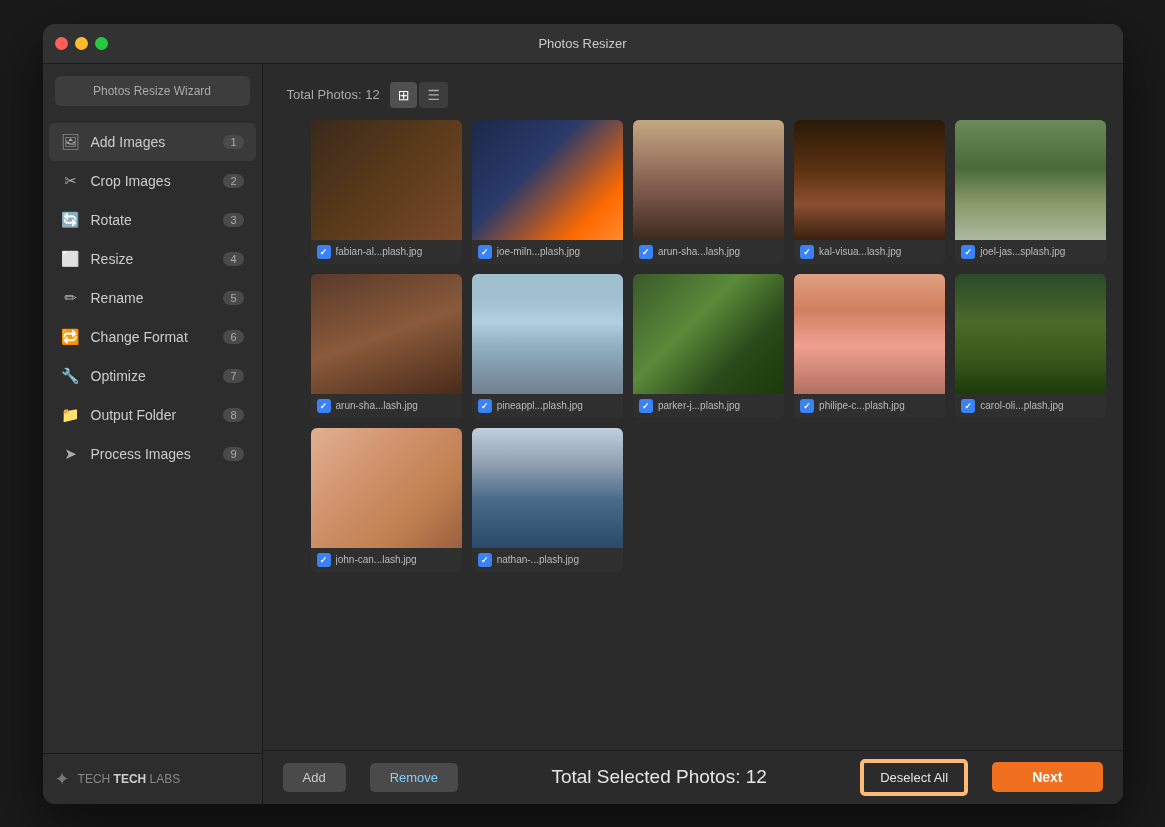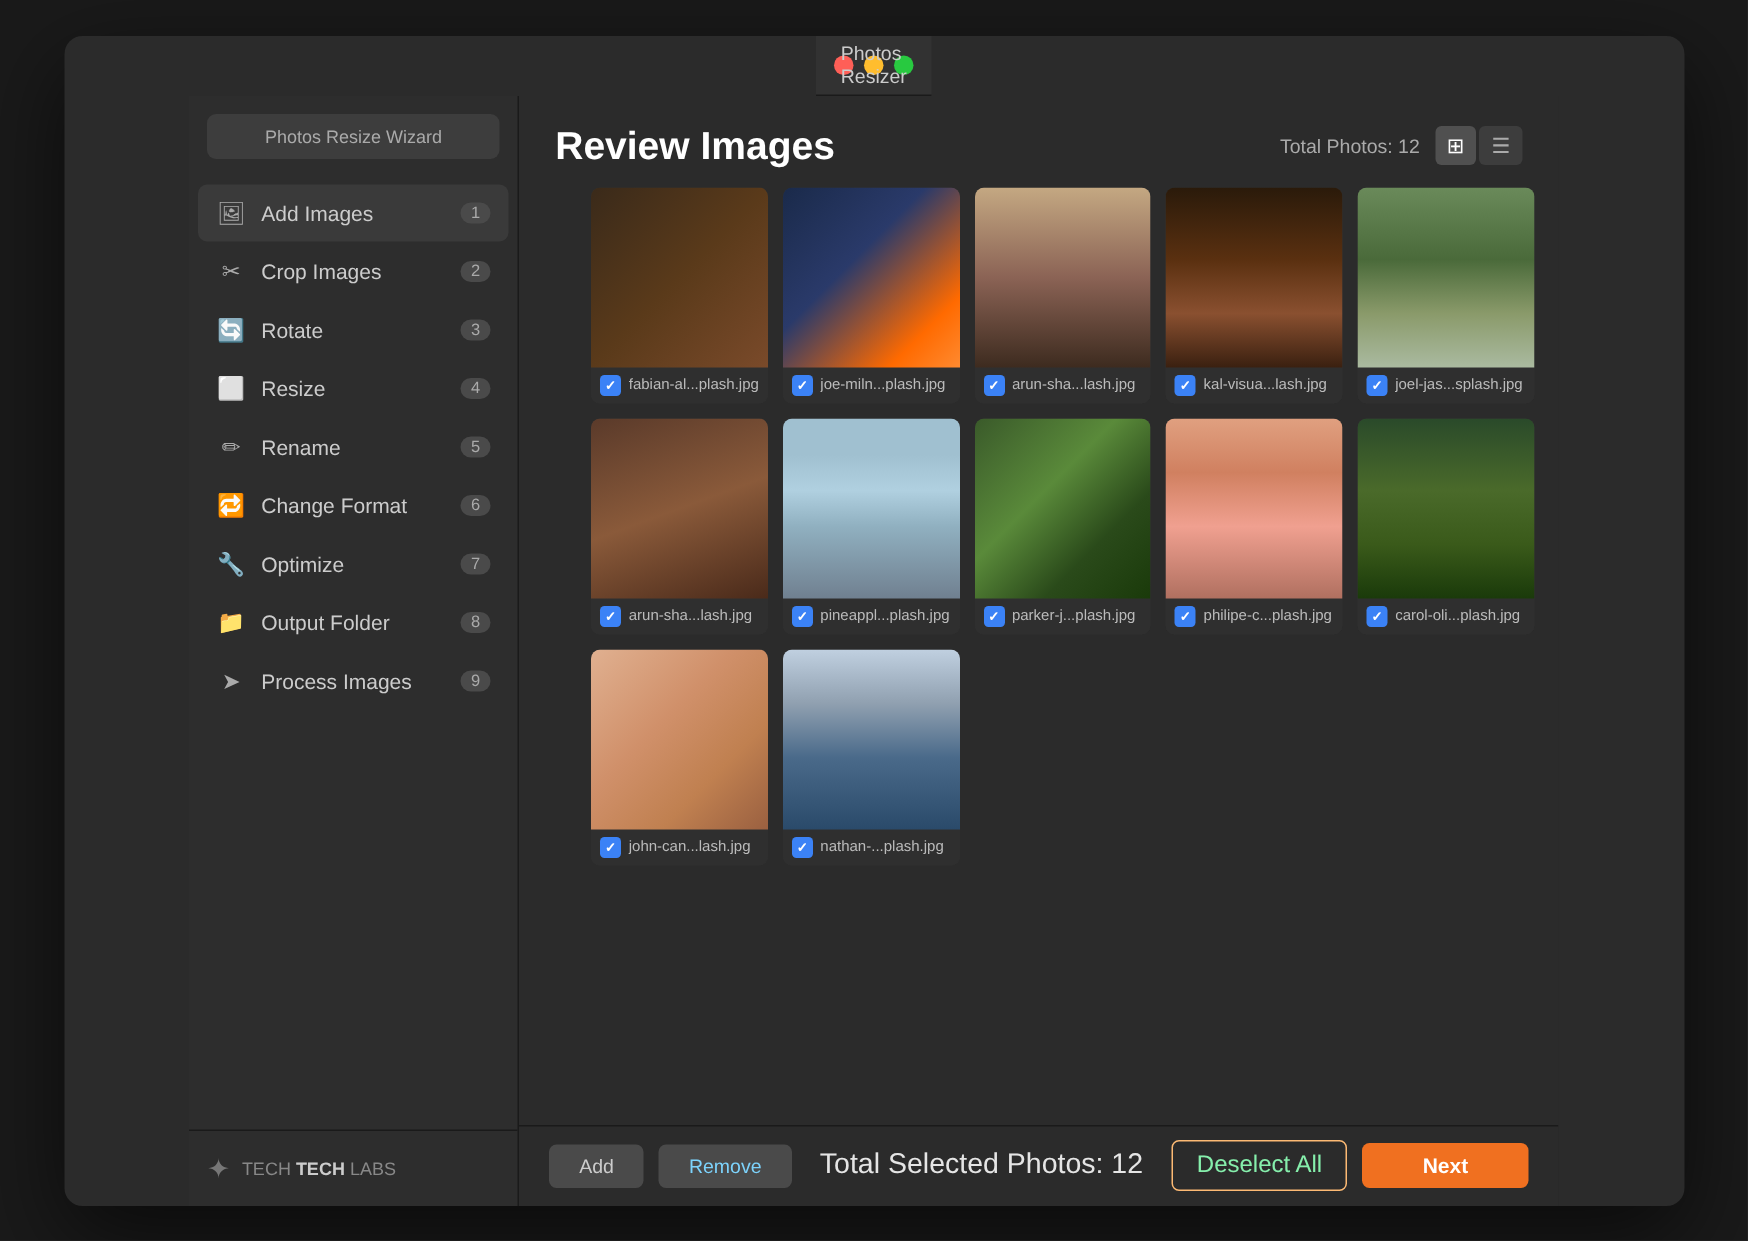--- a/index.html
+++ b/index.html
@@ -13,21 +13,20 @@
     }
     .window {
       width: 1080px;
       height: 780px;
       background: #2b2b2b;
       border-radius: 12px;
       overflow: hidden;
       display: flex;
       flex-direction: column;
       box-shadow: 0 20px 60px rgba(0,0,0,0.6);
-      align-items: center;
     }
     .titlebar {
       background: #323232;
       height: 40px;
       display: flex;
       align-items: center;
       padding: 0 12px;
       border-bottom: 1px solid #1a1a1a;
       flex-shrink: 0;
       position: relative;
@@ -226,21 +225,21 @@
       text-overflow: ellipsis;
       white-space: nowrap;
     }
     .bottom-bar {
       height: 54px;
       background: #2b2b2b;
       border-top: 1px solid #1a1a1a;
       display: flex;
       align-items: center;
       padding: 0 20px;
-      gap: 10px;
+      gap: 24px;
       flex-shrink: 0;
     }
     .btn-add, .btn-remove {
       padding: 7px 20px;
       border-radius: 5px;
       border: none;
       font-size: 13px;
       cursor: pointer;
     }
     .btn-add {
@@ -253,24 +252,24 @@
     }
     .selected-info {
       flex: 1;
       text-align: center;
       color: #e5e5e5;
       font-size: 19px;
     }
     .btn-deselect {
       padding: 7px 16px;
       border-radius: 5px;
-      border: 1px solid #fdba74;
+      border: 4px solid #fdba74;
       background: transparent;
-      color: #86efac;
-      font-size: 16px;
+      color: #e5e5e5;
+      font-size: 13px;
       cursor: pointer;
     }
     .btn-next {
       padding: 7px 40px;
       border-radius: 5px;
       border: none;
       background: #f07020;
       color: #fff;
       font-size: 14px;
       font-weight: 600;
@@ -368,21 +367,20 @@
       <div class="sidebar-logo">
         <span class="logo-icon">✦</span>
         <span>
           <span class="logo-text-wise">TECH </span><span class="logo-text-tech">TECH</span><span class="logo-text-labs"> LABS</span>
         </span>
       </div>
     </div>
 
     <div class="main-content">
       <div class="main-header">
-        <h1 class="main-title">Review Images</h1>
         <div class="header-right">
           <span class="total-photos">Total Photos: 12</span>
           <div class="view-toggles">
             <button class="view-btn active">⊞</button>
             <button class="view-btn">☰</button>
           </div>
         </div>
       </div>
 
       <div class="images-grid-container">

